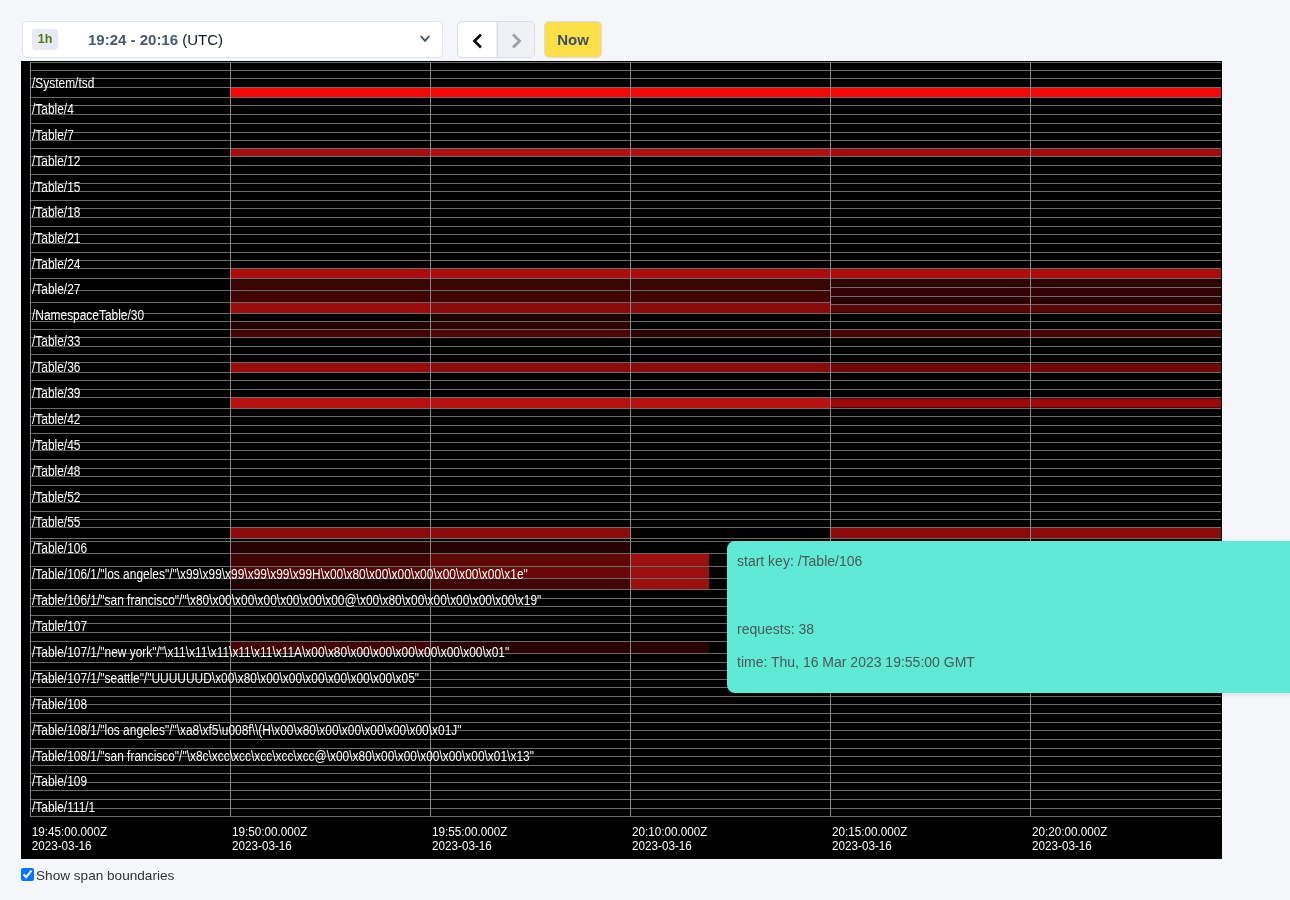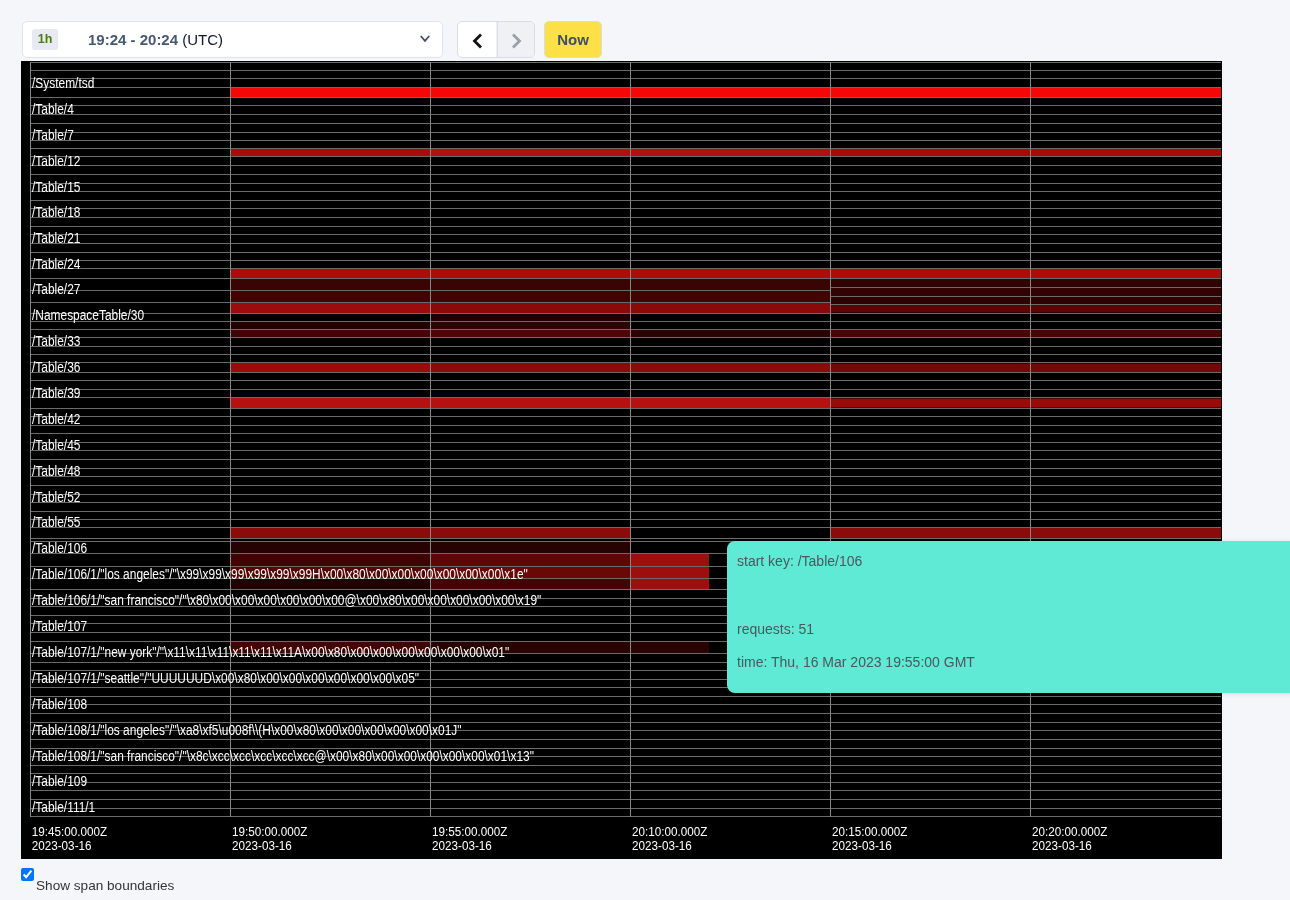--- a/index.html
+++ b/index.html
@@ -6,21 +6,21 @@
          font-family:"Liberation Sans", sans-serif; overflow:hidden; }
   .abs { position:absolute; }
 </style></head>
 <body>
 
   <div class="abs" style="left:22px; top:21px; width:421px; height:37px; background:#fff;
        border:1px solid #e0e4ec; border-radius:5px; box-sizing:border-box;"></div>
   <div class="abs" style="left:32px; top:28.5px; width:26px; height:21px; background:#e7eaf2;
        border-radius:3px; text-align:center; line-height:21px; font-size:12.5px; font-weight:bold; color:#4d7c0f;">1h</div>
   <div class="abs" style="left:88px; top:31px; font-size:15px; color:#475872;">
-    <span style="font-weight:bold;">19:24 - 20:24</span> <span style="color:#0f172a;">(UTC)</span>
+    <span style="font-weight:bold;">19:24 - 20:16</span> <span style="color:#0f172a;">(UTC)</span>
   </div>
   <svg class="abs" style="left:420px; top:35px;" width="10" height="9" viewBox="0 0 10 9">
     <path d="M1.2 1.5 L5 5.9 L8.8 1.5" fill="none" stroke="#3f4c63" stroke-width="1.7" stroke-linecap="round"></path>
   </svg>
 
   <div class="abs" style="left:457px; top:20.5px; width:78px; height:37.5px; border:1px solid #d7dce7;
        border-radius:5px; box-sizing:border-box; background:#fff; overflow:hidden;">
     <div style="position:absolute; right:0; top:0; width:38.5px; height:100%; background:#f0f1f4;"></div>
     <div style="position:absolute; left:38.5px; top:0; width:1px; height:100%; background:#d7dce7;"></div>
     <svg style="position:absolute; left:14px; top:11px;" width="11" height="16" viewBox="0 0 11 16">
@@ -214,18 +214,18 @@
 <text x="1122.09" y="774.6">20:20:00.000Z</text>
 <text x="1122.09" y="789">2023-03-16</text>
 </g>
 </svg>
   </div>
 
   <div class="abs" style="left:727px; top:540.5px; width:571px; height:152.5px; background:#5eead4;
        border-radius:8px; box-shadow:0 1px 5px rgba(0,0,0,0.12); box-sizing:border-box;
        font-size:14px; color:#4f565e;">
     <div class="abs" style="left:10px; top:12px;">start key: /Table/106</div>
-    <div class="abs" style="left:10px; top:80px;">requests: 51</div>
+    <div class="abs" style="left:10px; top:80px;">requests: 38</div>
     <div class="abs" style="left:10px; top:113.5px;">time: Thu, 16 Mar 2023 19:55:00 GMT</div>
   </div>
 
   <input type="checkbox" checked="" class="abs" style="left: 21px; top: 868px; width: 13px; height: 13px; margin: 0px;">
-  <div class="abs" style="left:36px; top:868px; font-size:13.6px; color:#2e343b;margin-top:10px;">Show span boundaries</div>
+  <div class="abs" style="left:36px; top:868px; font-size:13.6px; color:#2e343b;">Show span boundaries</div>
 
 </body></html>

